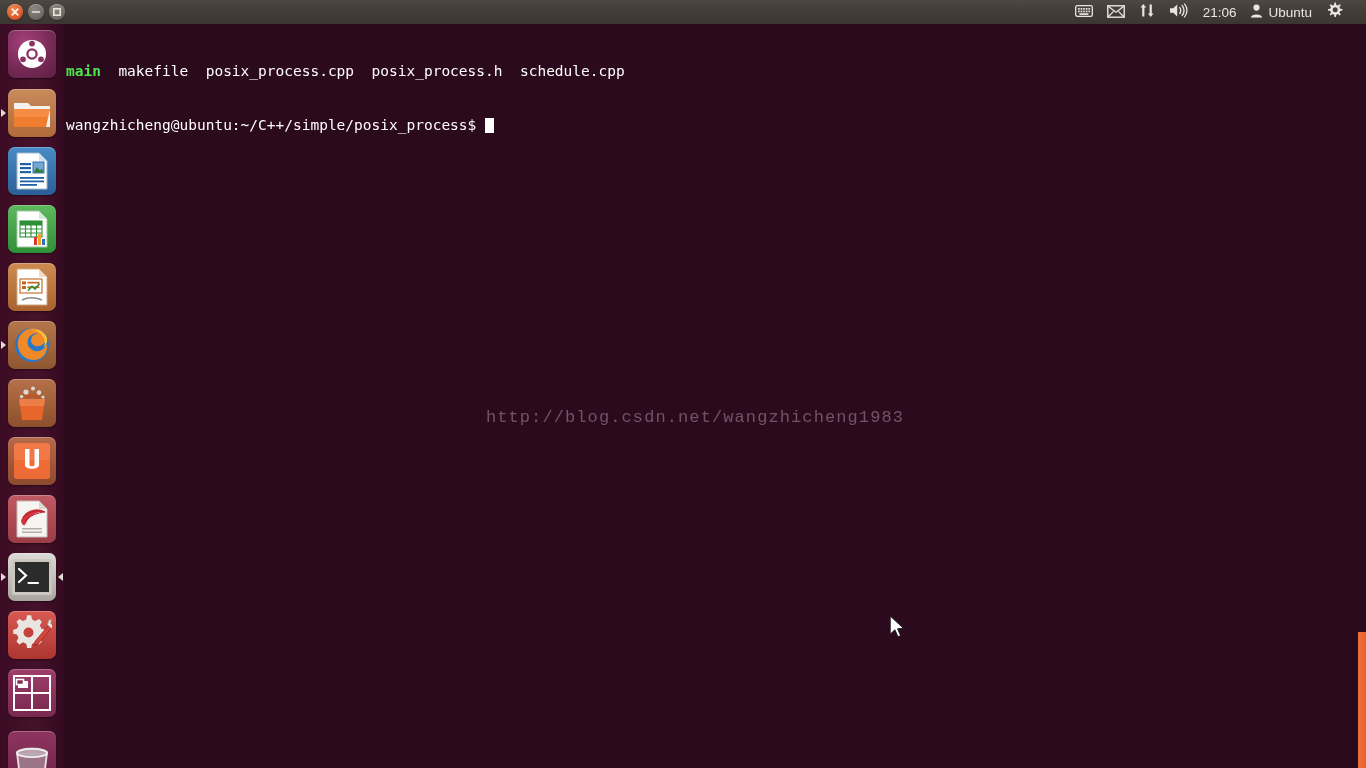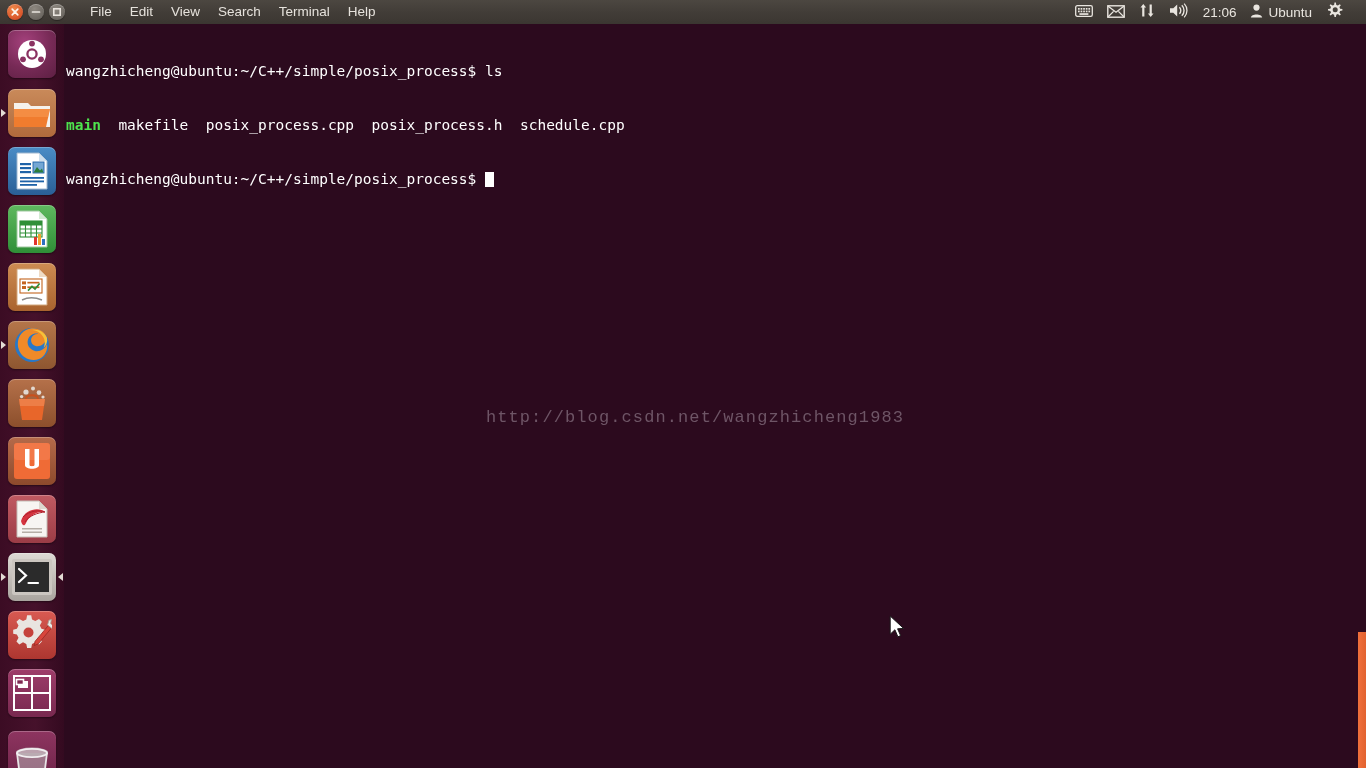--- a/index.html
+++ b/index.html
@@ -112,28 +112,20 @@
           <path d="M4.5 8 L11.5 8" stroke="#e9e4de" stroke-width="1.7" stroke-linecap="round"></path>
         </svg>
     </div>
     <div class="wbtn max">
       <svg width="16" height="16" viewBox="0 0 16 16">
           <rect x="4.8" y="4.8" width="6.4" height="6.4" fill="none" stroke="#e9e4de" stroke-width="1.6"></rect>
         </svg>
     </div>
   </div>
 
-  <div class="menubar">
-    <div class="menu-item">File</div>
-    <div class="menu-item">Edit</div>
-    <div class="menu-item">View</div>
-    <div class="menu-item">Search</div>
-    <div class="menu-item">Terminal</div>
-    <div class="menu-item">Help</div>
-  </div>
 
   <div class="tray">
 
     <div class="tray-item">
       <span>
         <svg width="18" height="14" viewBox="0 0 18 14">
           <rect x="0.7" y="1.7" width="16.6" height="10.6" rx="1.6" fill="none" stroke="#e9e5df" stroke-width="1.3"></rect>
           <g fill="#e9e5df">
             <rect x="3" y="4" width="1.7" height="1.7"></rect>
               <rect x="5.6" y="4" width="1.7" height="1.7"></rect>
@@ -406,21 +398,20 @@
         <ellipse cx="22" cy="18" rx="15" ry="4.2" fill="none" stroke="#f1eef0" stroke-width="1.8"></ellipse>
       </svg>
     </div>
   </div>
 
 </div>
 
 <div id="terminal">
 
   <div id="term-text">
-    <div class="tline"><span>wangzhicheng@ubuntu:~/C++/simple/posix_process$</span><span> ls</span></div>
     <div class="tline"><span class="green">main</span><span>  makefile  posix_process.cpp  posix_process.h  schedule.cpp</span></div>
     <div class="tline"><span>wangzhicheng@ubuntu:~/C++/simple/posix_process$</span><span> </span><span class="cursor"></span></div>
   </div>
 
   <div id="watermark">http://blog.csdn.net/wangzhicheng1983</div>
 
   <div id="scrollbar-track">
     <div id="scrollbar-thumb"></div>
   </div>
 </div>

